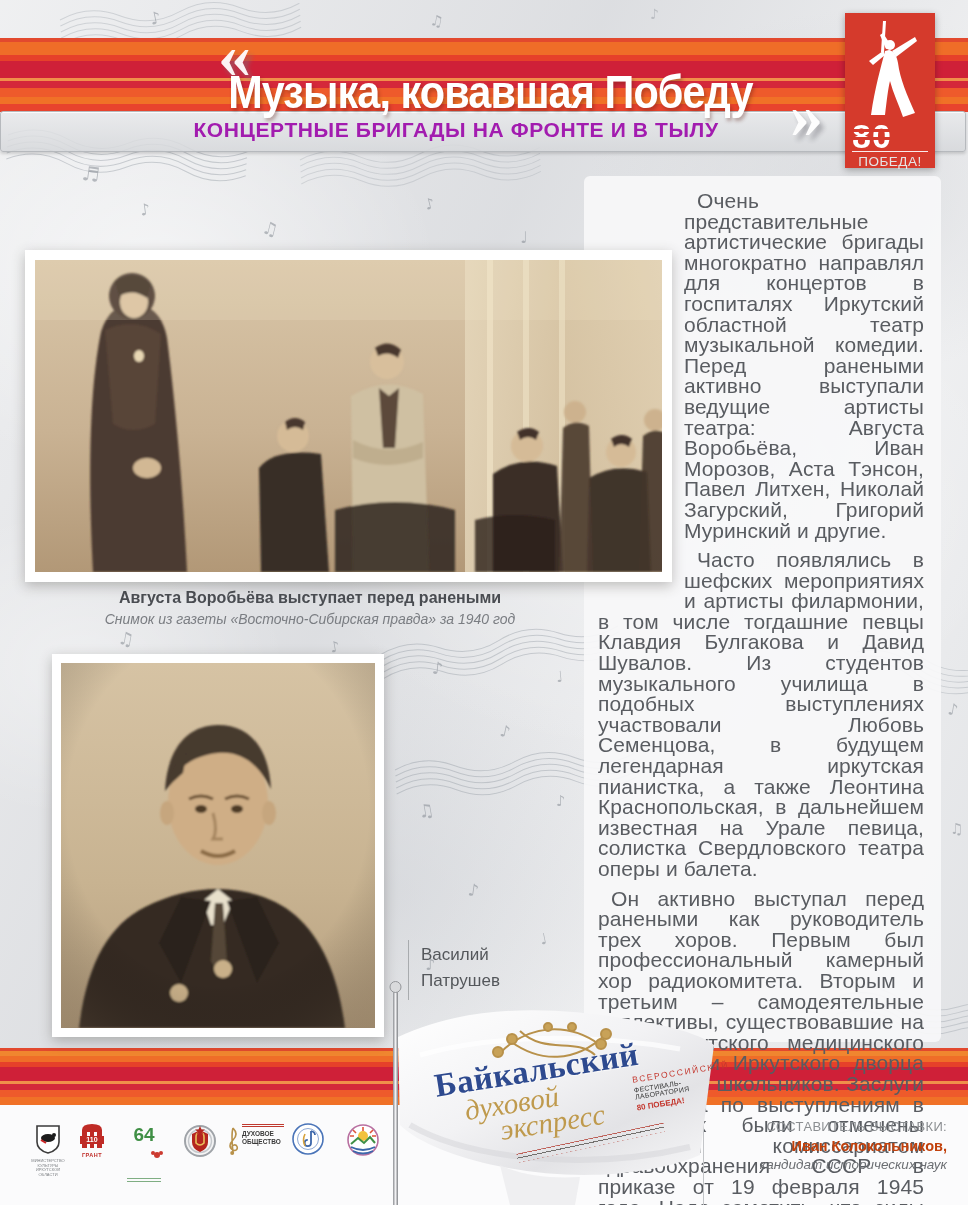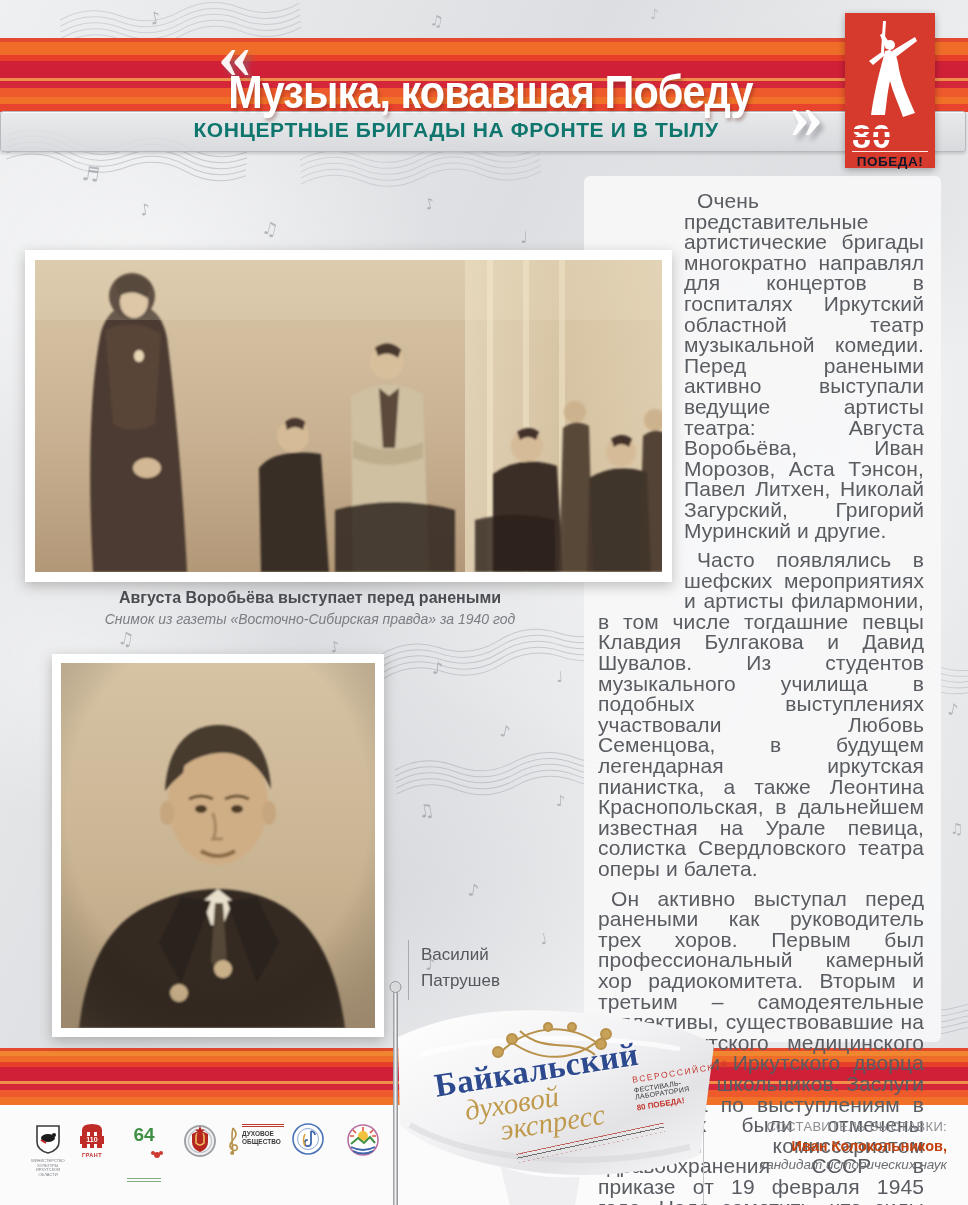--- a/index.html
+++ b/index.html
@@ -27,28 +27,28 @@
       text-shadow:2px 3px 4px rgba(90,30,20,.35);margin-top:19px;}
   .main-title .squeeze{display:inline-block;transform:scaleX(.9);}
   .quote{z-index:2;color:#fff;font-weight:bold;font-size:66px;line-height:1;opacity:.95;
       text-shadow:4px 5px 5px rgba(120,120,128,.55);font-family:"Liberation Serif",serif;}
   .quote-open{left:218px;top:22px;}
   .quote-close{left:790px;top:82px;}
   .subtitle-bar{left:0;top:111px;width:966px;height:41px;z-index:1;border:1px solid #b6b9bd;
       background:linear-gradient(180deg,rgba(233,234,236,.85),rgba(214,216,219,.85));
       box-shadow:0 2px 3px rgba(0,0,0,.14), inset 0 1px 0 rgba(255,255,255,.8);
       border-radius:3px;box-sizing:border-box;}
-  .subtitle-text{left:0;top:118px;width:912px;z-index:2;text-align:center;color:#0f766e;
+  .subtitle-text{left:0;top:118px;width:912px;z-index:2;text-align:center;color:#a21caf;
       font-size:21px;font-weight:bold;letter-spacing:.6px;white-space:nowrap;}
   
   .victory-badge{left:845px;top:13px;width:90px;height:155px;z-index:6;background:#d53a2c;
       box-shadow:0 2px 7px rgba(0,0,0,.3);}
   .badge-80{left:7px;top:106px;font-size:34px;font-weight:bold;color:#fff;line-height:1;letter-spacing:1px;}
   .badge-80-line{left:8px;width:37px;height:2.5px;background:#d53a2c;z-index:7;}
-  .badge-label{left:0;top:141px;width:90px;text-align:center;font-size:13.5px;font-weight:bold;color:#0f172a;letter-spacing:.5px;}
+  .badge-label{left:0;top:141px;width:90px;text-align:center;font-size:13.5px;font-weight:normal;color:#e5e5e5;letter-spacing:.5px;}
   .badge-rule{left:7px;top:138px;width:76px;height:1px;background:rgba(255,255,255,.9);}
   
   .text-panel{left:584px;top:176px;width:357px;height:866px;z-index:2;box-sizing:border-box;
       background:rgba(247,247,249,.93);border-radius:6px;padding:15px 17px 0 14px;
       font-size:21px;line-height:20.6px;color:#595c61;text-align:justify;letter-spacing:.1px;}
   .text-panel p{margin:0 0 9px;text-indent:13px;}
   .wrap-spacer{float:left;width:86px;height:345px;margin-top:60px;}
   .person-name{color:#b13a31;font-weight:bold;}
   
   .photo1{left:25px;top:250px;width:647px;height:332px;z-index:3;background:#fff;padding:10px;

